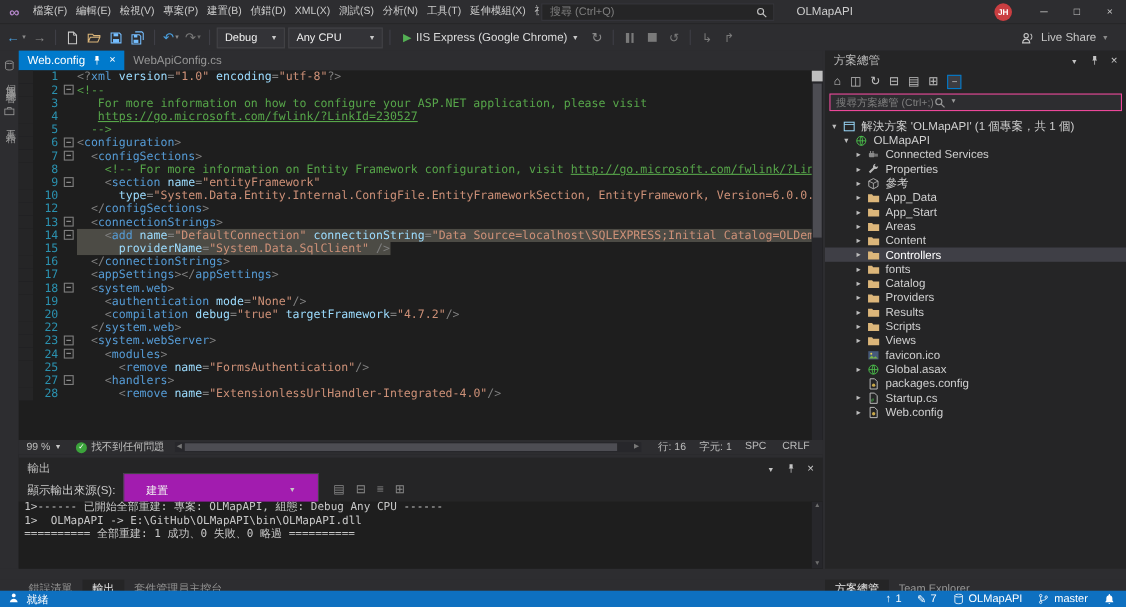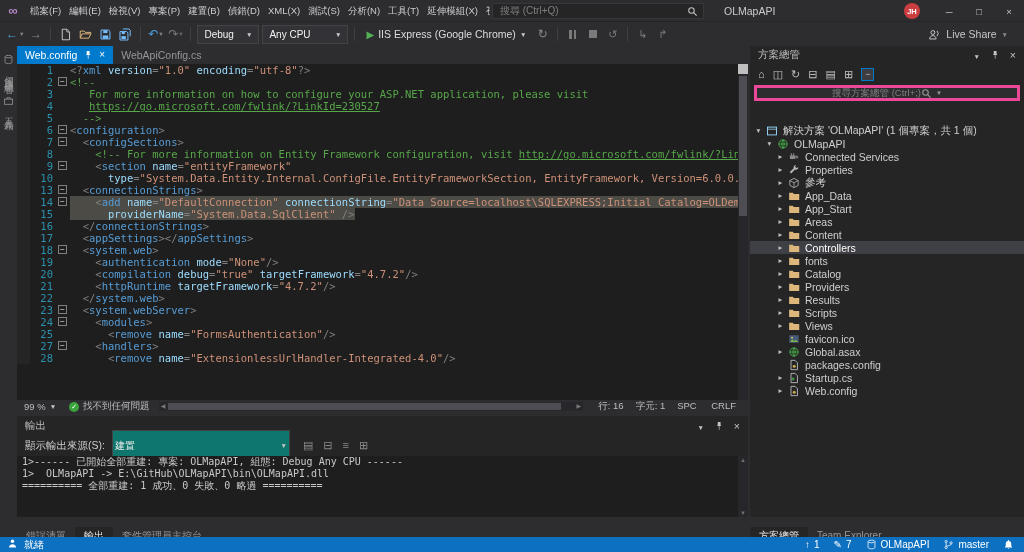--- a/index.html
+++ b/index.html
@@ -66,42 +66,42 @@
 #hthumb{position:absolute;left:9px;right:22px;top:1px;height:7px;background:#4d4d53}
 .harrow{position:absolute;top:0;width:9px;height:9px;color:#777;font-size:6px;line-height:9px;text-align:center}
 #edfields{display:flex;margin-right:6px}
 #edfields span{display:inline-block;min-width:34px;padding:0 6px;white-space:nowrap}
 
 
 #outpanel{position:absolute;left:17px;top:413px;width:731px;height:104px;background:#252526;border-top:3px solid #2d2d30}
 #outhead{height:19px;display:flex;align-items:center;padding:0 8px;font-size:10.5px;color:#bbb}
 .hicons{margin-left:auto;display:flex;align-items:center;gap:10px}
 #outsrc{height:21px;display:flex;align-items:center;gap:7px;padding-left:8px;font-size:10.5px;color:#ccc}
-#outcombo{width:178px;height:31px;background:#0f766e;border:1px solid #434346;display:flex;align-items:center;justify-content:space-between;padding:0 2px;font-size:10px;color:#f1f1f1}
+#outcombo{width:178px;height:31px;background:#a21caf;border:1px solid #434346;display:flex;align-items:center;justify-content:space-between;padding:0 20px;font-size:10px;color:#f1f1f1}
 .oticon{color:#8a8a8a;font-size:11px;line-height:1}
 #outtext{position:relative;height:61px;background:#1e1e1e;overflow:hidden}
 .outline{font-family:"DejaVu Sans Mono",monospace;font-size:10px;line-height:12px;color:#c8c8c8;white-space:pre;padding-left:5px}
 #outvsb{position:absolute;right:0;top:0;width:10px;height:61px;background:#27272b;color:#6f6f6f;font-size:6px;text-align:center}
 #outvsb .up{position:absolute;top:1px;left:0;width:10px}
 #outvsb .dn{position:absolute;bottom:1px;left:0;width:10px}
 
 
 #bottabs{position:absolute;left:0;top:527px;width:1024px;height:20px;background:#2d2d30}
 #bl{position:absolute;left:17px;top:0;display:flex}
 #br{position:absolute;left:750px;top:0;display:flex}
 .btab{padding:0 9px;line-height:17px;font-size:10px;color:#969696;white-space:nowrap}
 .btab.active{color:#eaeaea;background:#252526}
 
 
 #sepanel{position:absolute;left:750px;top:46px;width:274px;height:471px;background:#252526}
 #sehead{height:18px;display:flex;align-items:center;padding:0 8px;font-size:10.5px;color:#bbb}
 #setools{height:20px;display:flex;align-items:center;gap:8px;padding-left:8px;color:#c0c0c0}
 #setools .seg{font-size:11px;line-height:1}
 #setools .seg.boxed{border:1px solid #007acc;background:#3c3c41;padding:1px 3px;font-size:9px}
-#sesearch{margin:1px 4px 20px;height:16px;background:#2d2d30;border:3px solid #ec4899;display:flex;align-items:center;justify-content:center;padding:0 5px;font-size:9.5px;color:#7f7f7f}
+#sesearch{margin:1px 4px 4px;height:16px;background:#2d2d30;border:1px solid #ec4899;display:flex;align-items:center;justify-content:flex-start;padding:0 5px;font-size:9.5px;color:#7f7f7f}
 #sesearch .right{display:flex;align-items:center;gap:4px}
 #setree{padding-top:3px}
 .trow{display:flex;align-items:center;height:13px;font-size:10.5px;color:#cfcfcf;white-space:nowrap;overflow:hidden}
 .trow.selected{background:#3f3f46;color:#fff}
 .tw{width:11px;flex:none;text-align:center;font-size:7.5px;color:#bcbcbc}
 .tico{width:16px;flex:none;display:flex;justify-content:center}
 .tlabel{margin-left:3px}
 
 
 #statusbar{position:absolute;left:0;top:537px;width:1024px;height:15px;background:#0e70c0;display:flex;align-items:center;color:#fff;font-size:10px}
@@ -342,20 +342,26 @@
        <span class="ct"><span class="tk-w">    </span><span class="tk-p">&lt;</span><span class="tk-k">section</span><span class="tk-a"> name</span><span class="tk-p">=</span><span class="tk-s">"entityFramework"</span></span>
      </div>
       <div class="cl">
        <span class="bp"></span>
        <span class="ln">10</span>
        <span class="fold"></span>
        <span class="ct"><span class="tk-w">      </span><span class="tk-a">type</span><span class="tk-p">=</span><span class="tk-s">"System.Data.Entity.Internal.ConfigFile.EntityFrameworkSection, EntityFramework, Version=6.0.0.0, Cu</span></span>
      </div>
       <div class="cl">
        <span class="bp"></span>
+       <span class="ln">12</span>
+       <span class="fold"></span>
+       <span class="ct"><span class="tk-w">  </span><span class="tk-p">&lt;/</span><span class="tk-k">configSections</span><span class="tk-p">&gt;</span></span>
+     </div>
+      <div class="cl">
+       <span class="bp"></span>
        <span class="ln">13</span>
        <span class="fold">
           <span class="foldbox">−</span>
         </span>
        <span class="ct"><span class="tk-w">  </span><span class="tk-p">&lt;</span><span class="tk-k">connectionStrings</span><span class="tk-p">&gt;</span></span>
      </div>
       <div class="cl">
        <span class="bp"></span>
        <span class="ln">14</span>
        <span class="fold">
@@ -393,26 +399,20 @@
        <span class="bp"></span>
        <span class="ln">19</span>
        <span class="fold"></span>
        <span class="ct"><span class="tk-w">    </span><span class="tk-p">&lt;</span><span class="tk-k">authentication</span><span class="tk-a"> mode</span><span class="tk-p">=</span><span class="tk-s">"None"</span><span class="tk-p">/&gt;</span></span>
      </div>
       <div class="cl">
        <span class="bp"></span>
        <span class="ln">20</span>
        <span class="fold"></span>
        <span class="ct"><span class="tk-w">    </span><span class="tk-p">&lt;</span><span class="tk-k">compilation</span><span class="tk-a"> debug</span><span class="tk-p">=</span><span class="tk-s">"true"</span><span class="tk-a"> targetFramework</span><span class="tk-p">=</span><span class="tk-s">"4.7.2"</span><span class="tk-p">/&gt;</span></span>
-     </div>
-      <div class="cl">
-       <span class="bp"></span>
-       <span class="ln">21</span>
-       <span class="fold"></span>
-       <span class="ct"><span class="tk-w">    </span><span class="tk-p">&lt;</span><span class="tk-k">httpRuntime</span><span class="tk-a"> targetFramework</span><span class="tk-p">=</span><span class="tk-s">"4.7.2"</span><span class="tk-p">/&gt;</span></span>
      </div>
       <div class="cl">
        <span class="bp"></span>
        <span class="ln">22</span>
        <span class="fold"></span>
        <span class="ct"><span class="tk-w">  </span><span class="tk-p">&lt;/</span><span class="tk-k">system.web</span><span class="tk-p">&gt;</span></span>
      </div>
       <div class="cl">
        <span class="bp"></span>
        <span class="ln">23</span>

